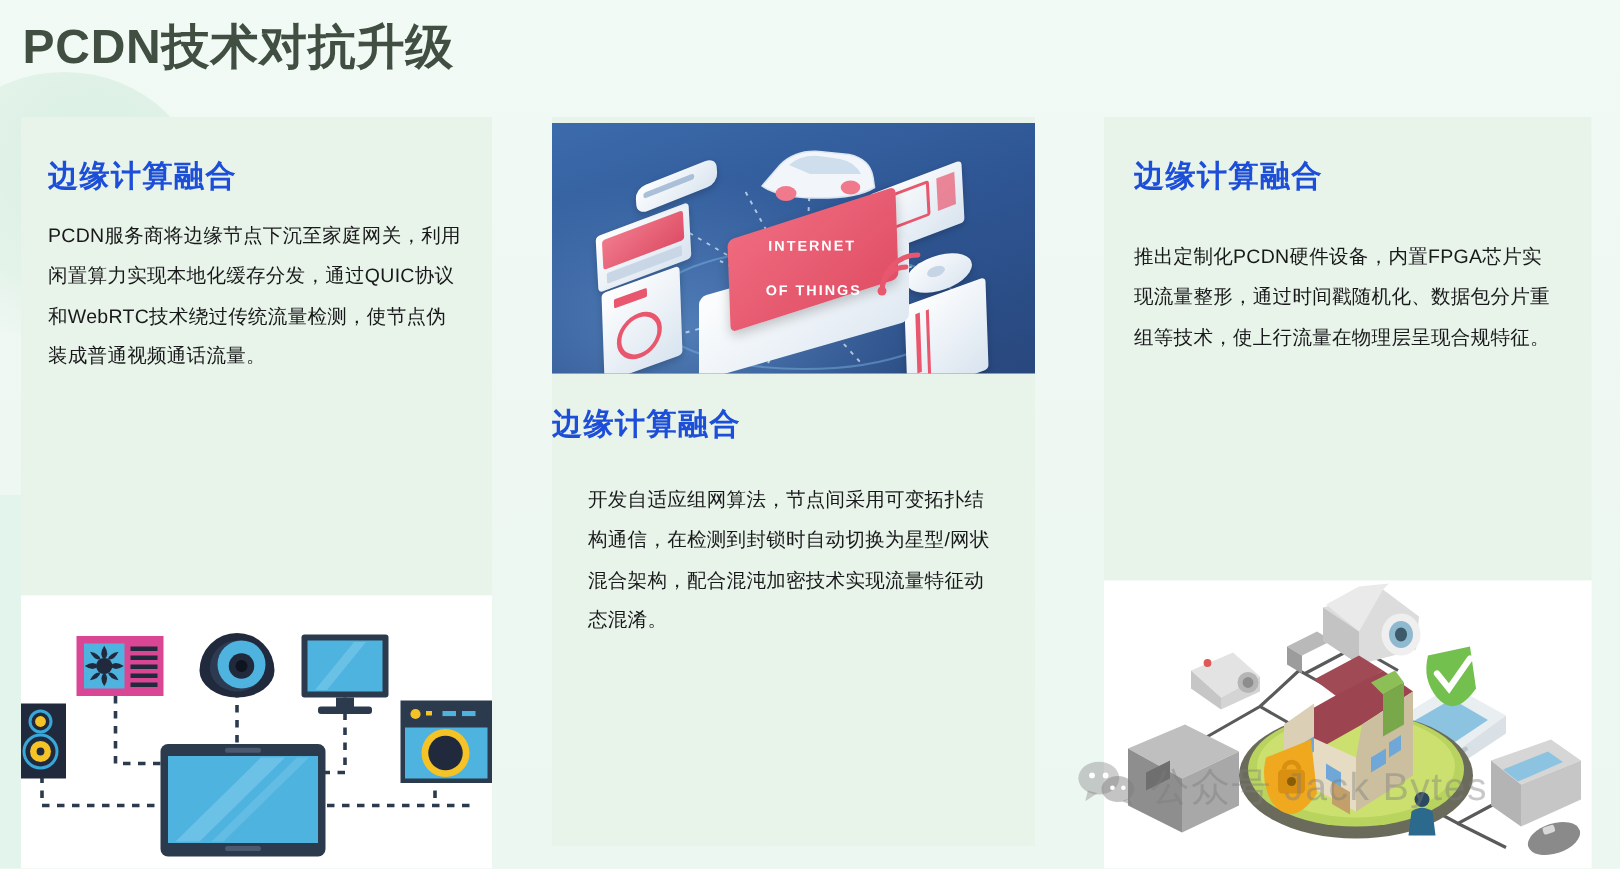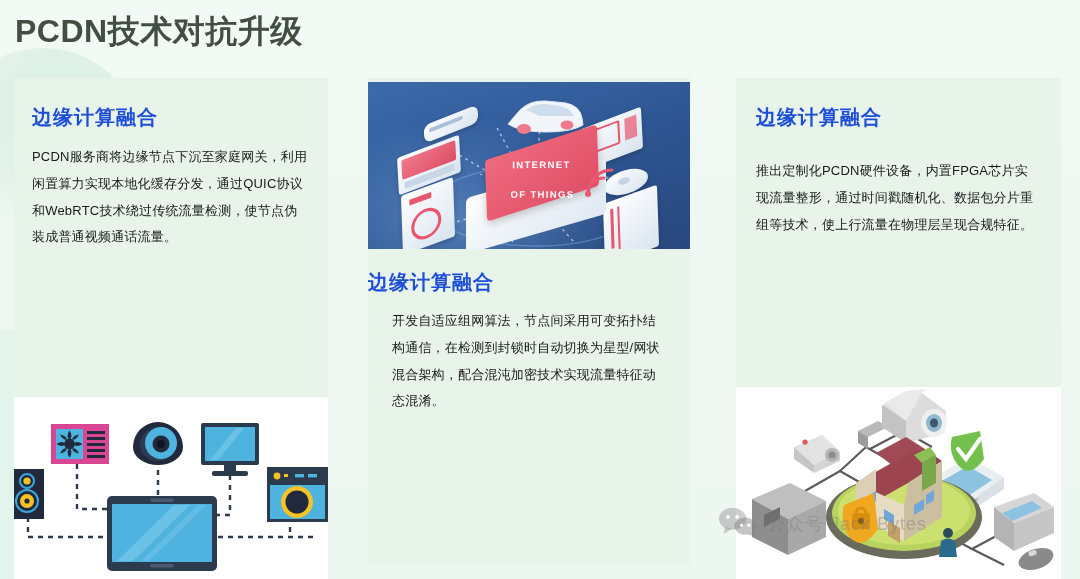--- a/index.html
+++ b/index.html
@@ -84,21 +84,21 @@
 
   
   #card-topology {
     left: 368px;
     top: 78px;
     width: 322px;
     height: 486px;
     padding: 0;
   }
   #card-topology .card-heading { margin-top: 20px; }
-  #card-topology .card-body { margin-top: 12px; padding: 0 24px; }
+  #card-topology .card-body { margin-top: 24px; padding: 0 24px; }
 
   
   #card-hardware {
     left: 736px;
     top: 78px;
     width: 325px;
     height: 309px;
     padding: 26px 20px 0 20px;
   }
   #card-hardware .card-body { margin-top: 27px; }
@@ -172,21 +172,21 @@
   #watermark {
     position: absolute;
     left: 718px;
     top: 506px;
     display: flex;
     align-items: center;
     gap: 9px;
     pointer-events: none;
   }
   #watermark-text {
-    font-size: 18px;
+    font-size: 26px;
     color: rgba(125,125,125,.42);
     letter-spacing: 1px;
     white-space: nowrap;
   }
 </style>
 </head>
 <body>
 
 <div id="bg-wrap">
   <div id="bg-circle-tl"></div>

